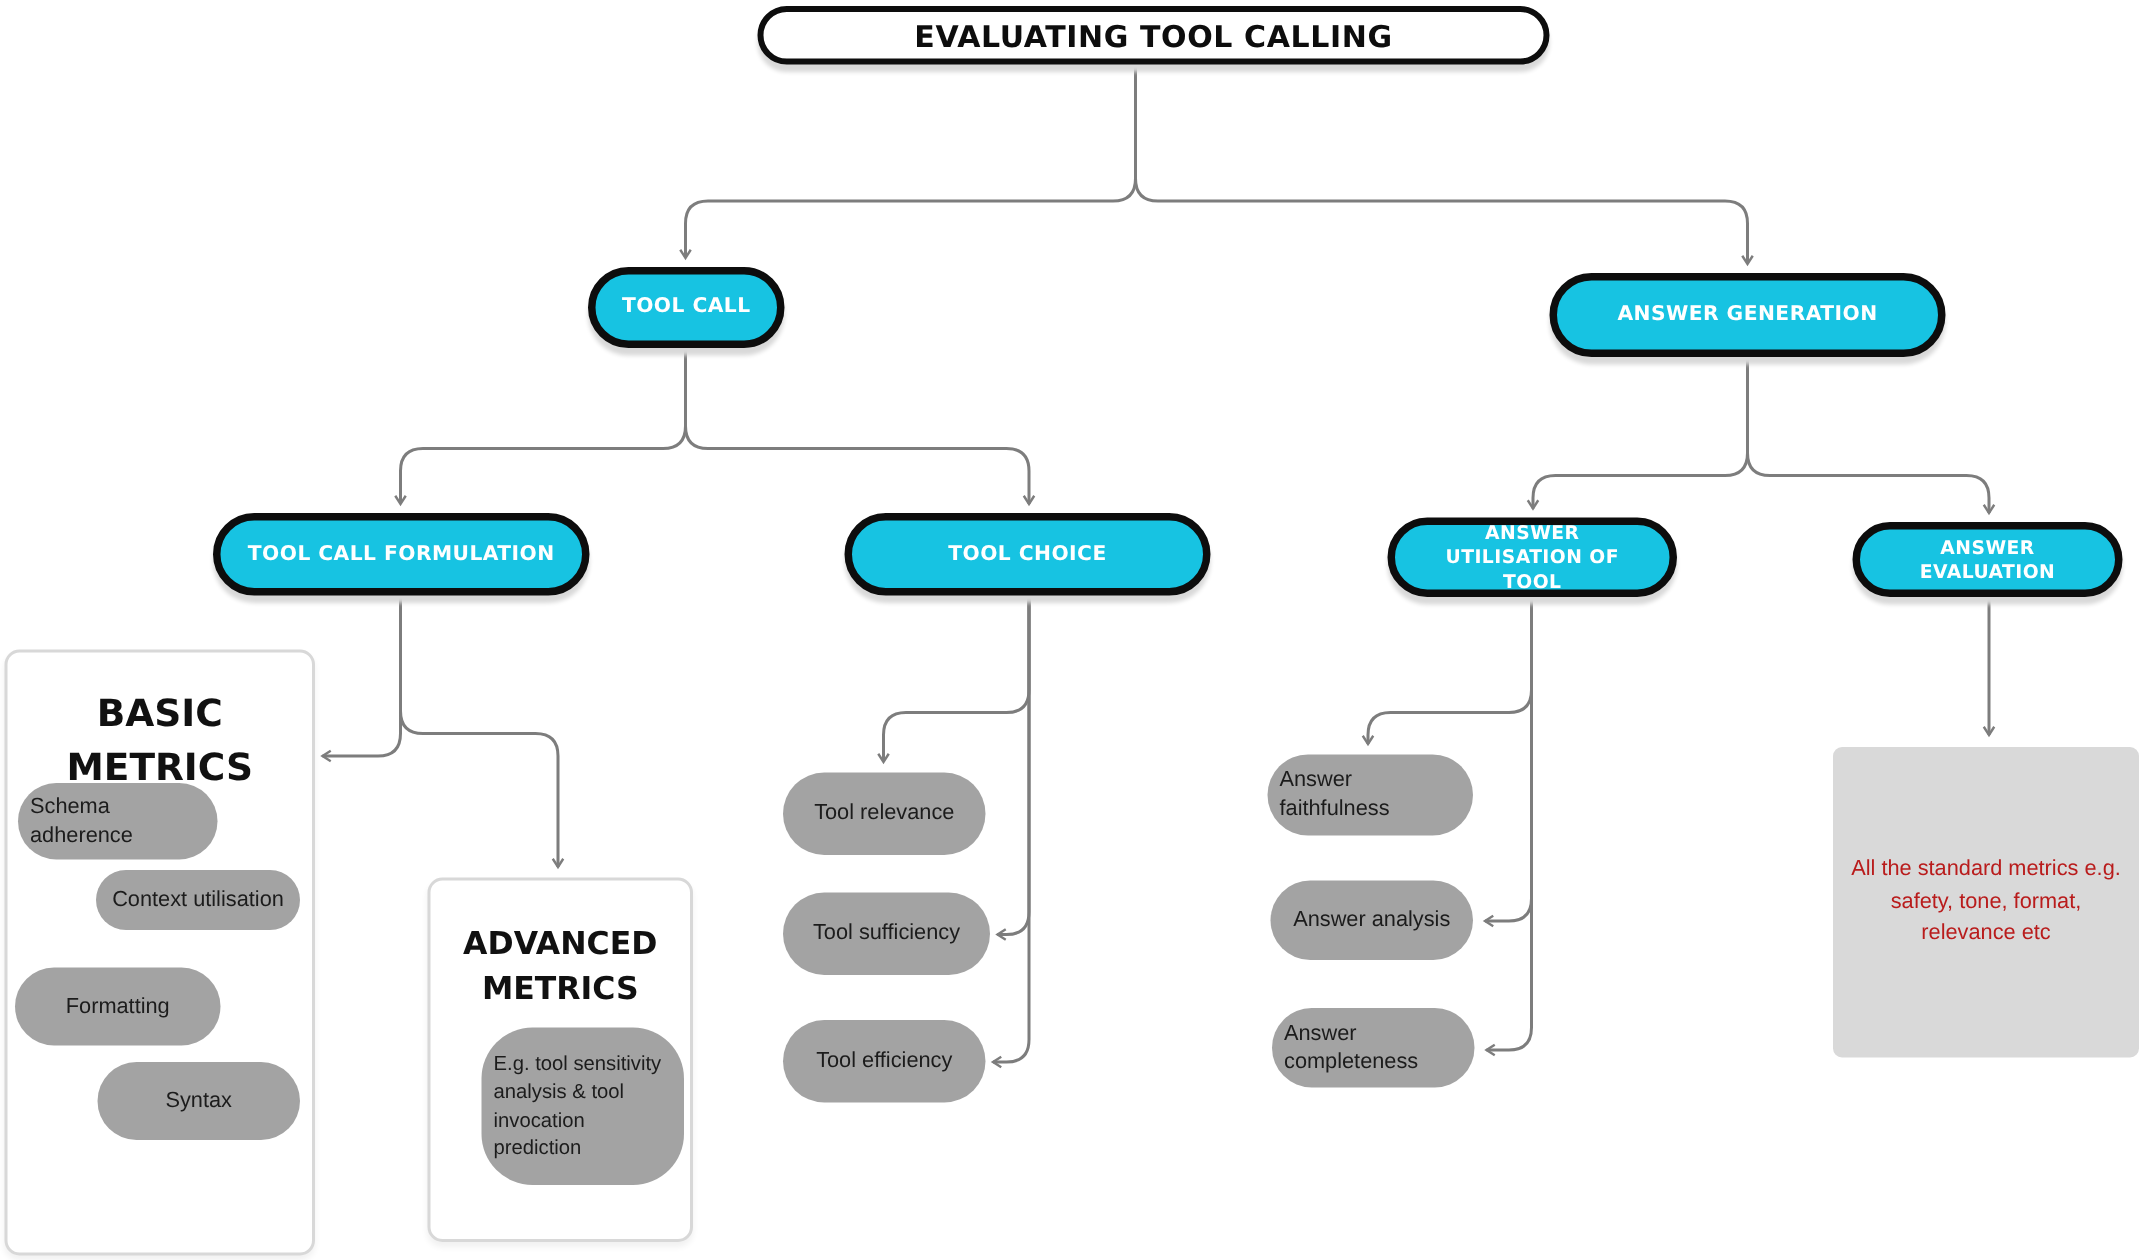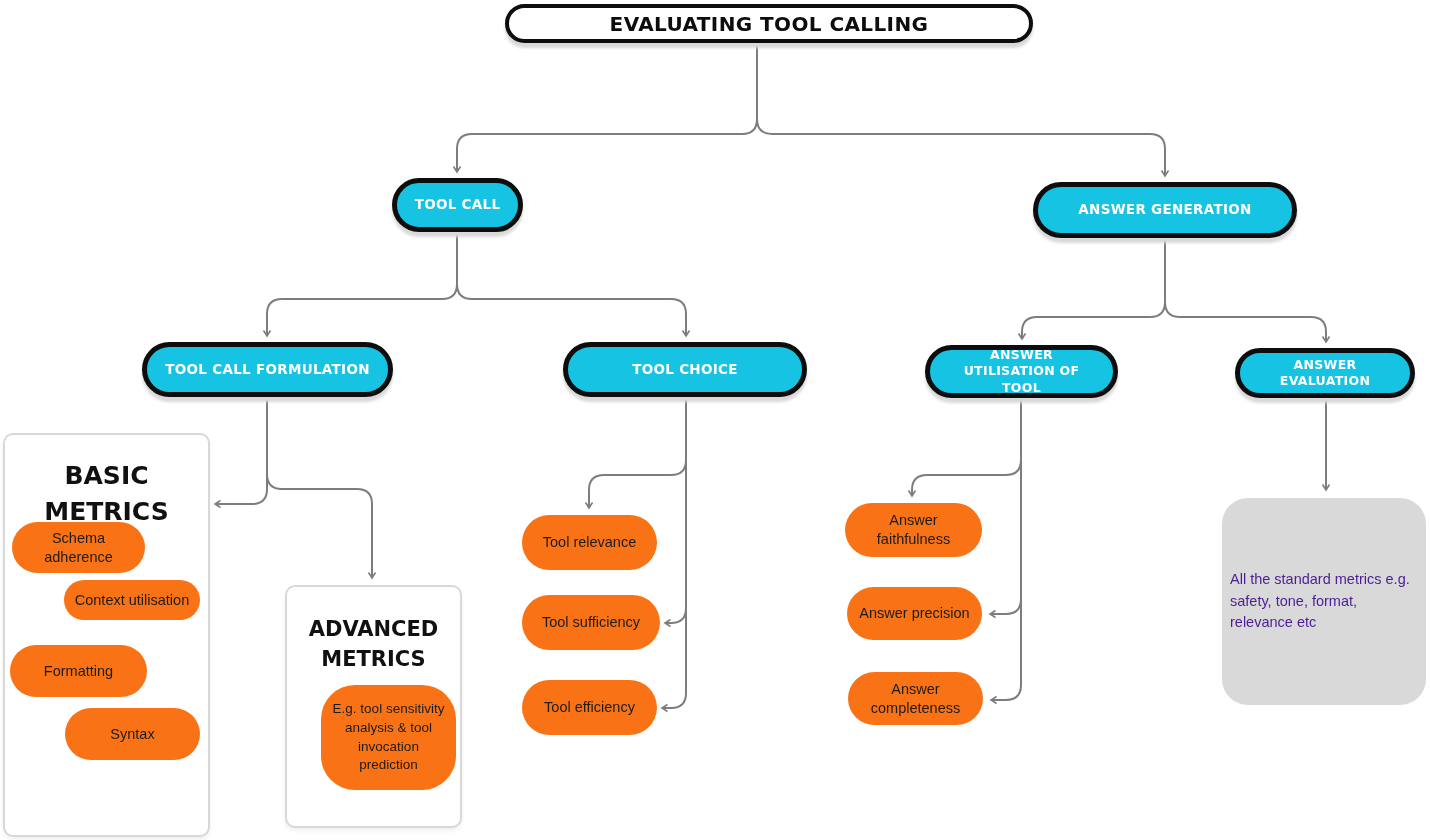--- a/index.html
+++ b/index.html
@@ -37,31 +37,31 @@
   }
   .panel-title{
     font-family:"DejaVu Sans", sans-serif;
     font-weight:bold;color:#111;text-align:center;line-height:1.42;
   }
   .panel-title.basic{font-size:25px;padding-top:10px;}
   .panel-title.advanced{font-size:21px;padding-top:30px;}
 
   
   .metric-pill{
-    background:#f97316;border-radius:30px;
-    display:flex;align-items:center;justify-content:center;text-align:center;
+    background:#a3a3a3;border-radius:30px;
+    display:flex;align-items:center;justify-content:center;text-align:left;
     font-size:14.5px;color:#1c1c1c;line-height:1.3;padding:0 8px;
   }
   .metric-pill.blob{border-radius:34px;font-size:13.5px;line-height:1.4;}
 
   
   .note-box{
-    background:#D9D9D9;border-radius:26px;
-    display:flex;align-items:center;justify-content:center;
-    font-size:14.5px;color:#4c1d95;line-height:1.5;padding:0 8px;
+    background:#D9D9D9;border-radius:6px;
+    display:flex;align-items:center;justify-content:center;text-align:center;
+    font-size:14.5px;color:#b91c1c;line-height:1.5;padding:0 8px;
   }
 </style>
 </head>
 <body>
 
 <div id="stage">
 
   <svg id="wires" viewBox="0 0 1430 840">
     <defs>
       <marker id="arrow" viewBox="0 0 10 10" markerWidth="10" markerHeight="10" refX="7" refY="5" orient="auto" markerUnits="userSpaceOnUse">
@@ -106,18 +106,18 @@
 
   <div class="abs panel" style="left:285px;top:585px;width:177px;height:243px;"></div>
   <div class="abs panel-title advanced" style="left:285px;top:585px;width:177px;">ADVANCED METRICS</div>
   <div class="abs metric-pill blob" style="left:321px;top:685px;width:135px;height:105px;">E.g. tool sensitivity analysis &amp; tool invocation prediction</div>
 
   <div class="abs metric-pill" style="left:522px;top:515px;width:135px;height:55px;">Tool relevance</div>
   <div class="abs metric-pill" style="left:522px;top:595px;width:138px;height:55px;">Tool sufficiency</div>
   <div class="abs metric-pill" style="left:522px;top:680px;width:135px;height:55px;">Tool efficiency</div>
 
   <div class="abs metric-pill" style="left:845px;top:503px;width:137px;height:54px;">Answer faithfulness</div>
-  <div class="abs metric-pill" style="left:847px;top:587px;width:135px;height:53px;">Answer precision</div>
+  <div class="abs metric-pill" style="left:847px;top:587px;width:135px;height:53px;">Answer analysis</div>
   <div class="abs metric-pill" style="left:848px;top:672px;width:135px;height:53px;">Answer completeness</div>
 
   <div class="abs note-box" style="left:1222px;top:498px;width:204px;height:207px;">All the standard metrics e.g. safety, tone, format, relevance etc</div>
 
 </div>
 
 </body></html>

